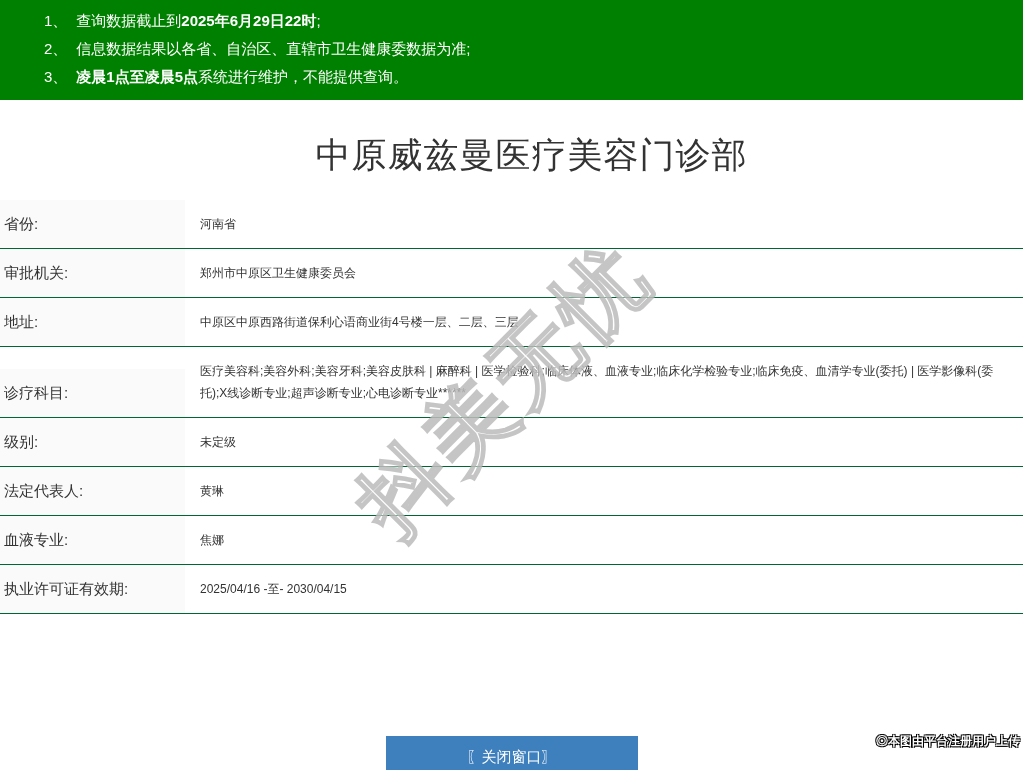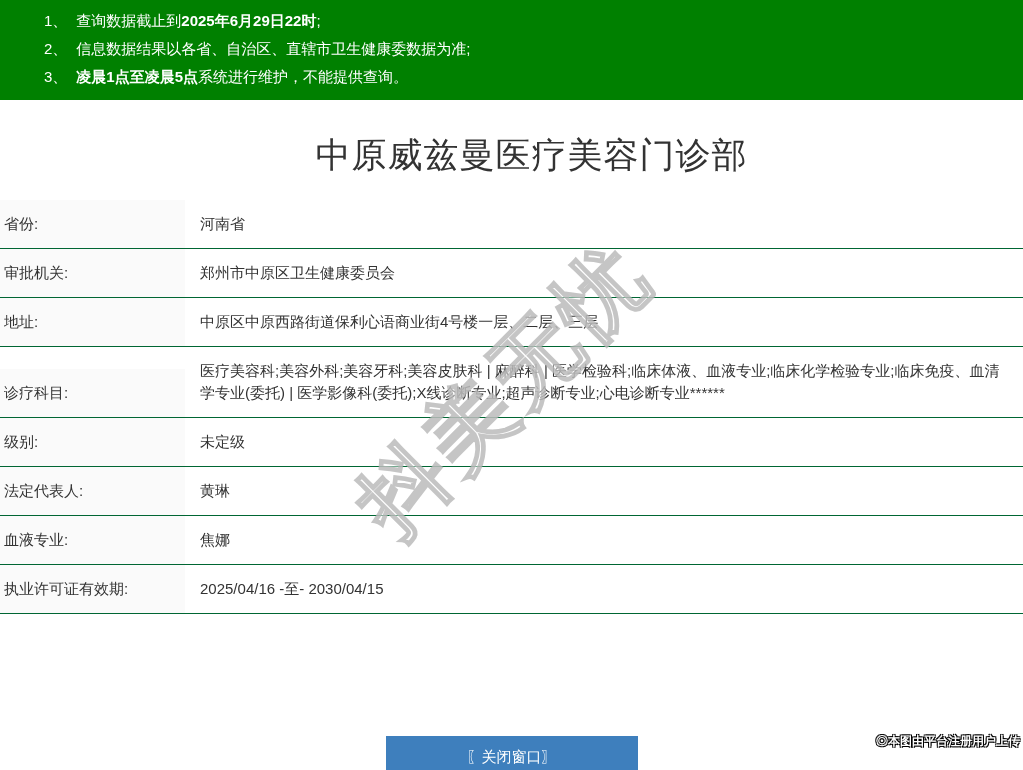--- a/index.html
+++ b/index.html
@@ -57,21 +57,21 @@
     box-sizing: border-box;
     background: #fafafa;
     padding: 13px 4px 13px 4px;
     font-size: 15px;
     line-height: 22px;
   }
   .info-value {
     flex: 1;
     box-sizing: border-box;
     padding: 13px 10px 13px 15px;
-    font-size: 15px;
+    font-size: 12px;
     line-height: 22px;
   }
 
   
   .watermark {
     position: absolute;
     left: 295px;
     top: 332px;
     width: 420px;
     text-align: center;

